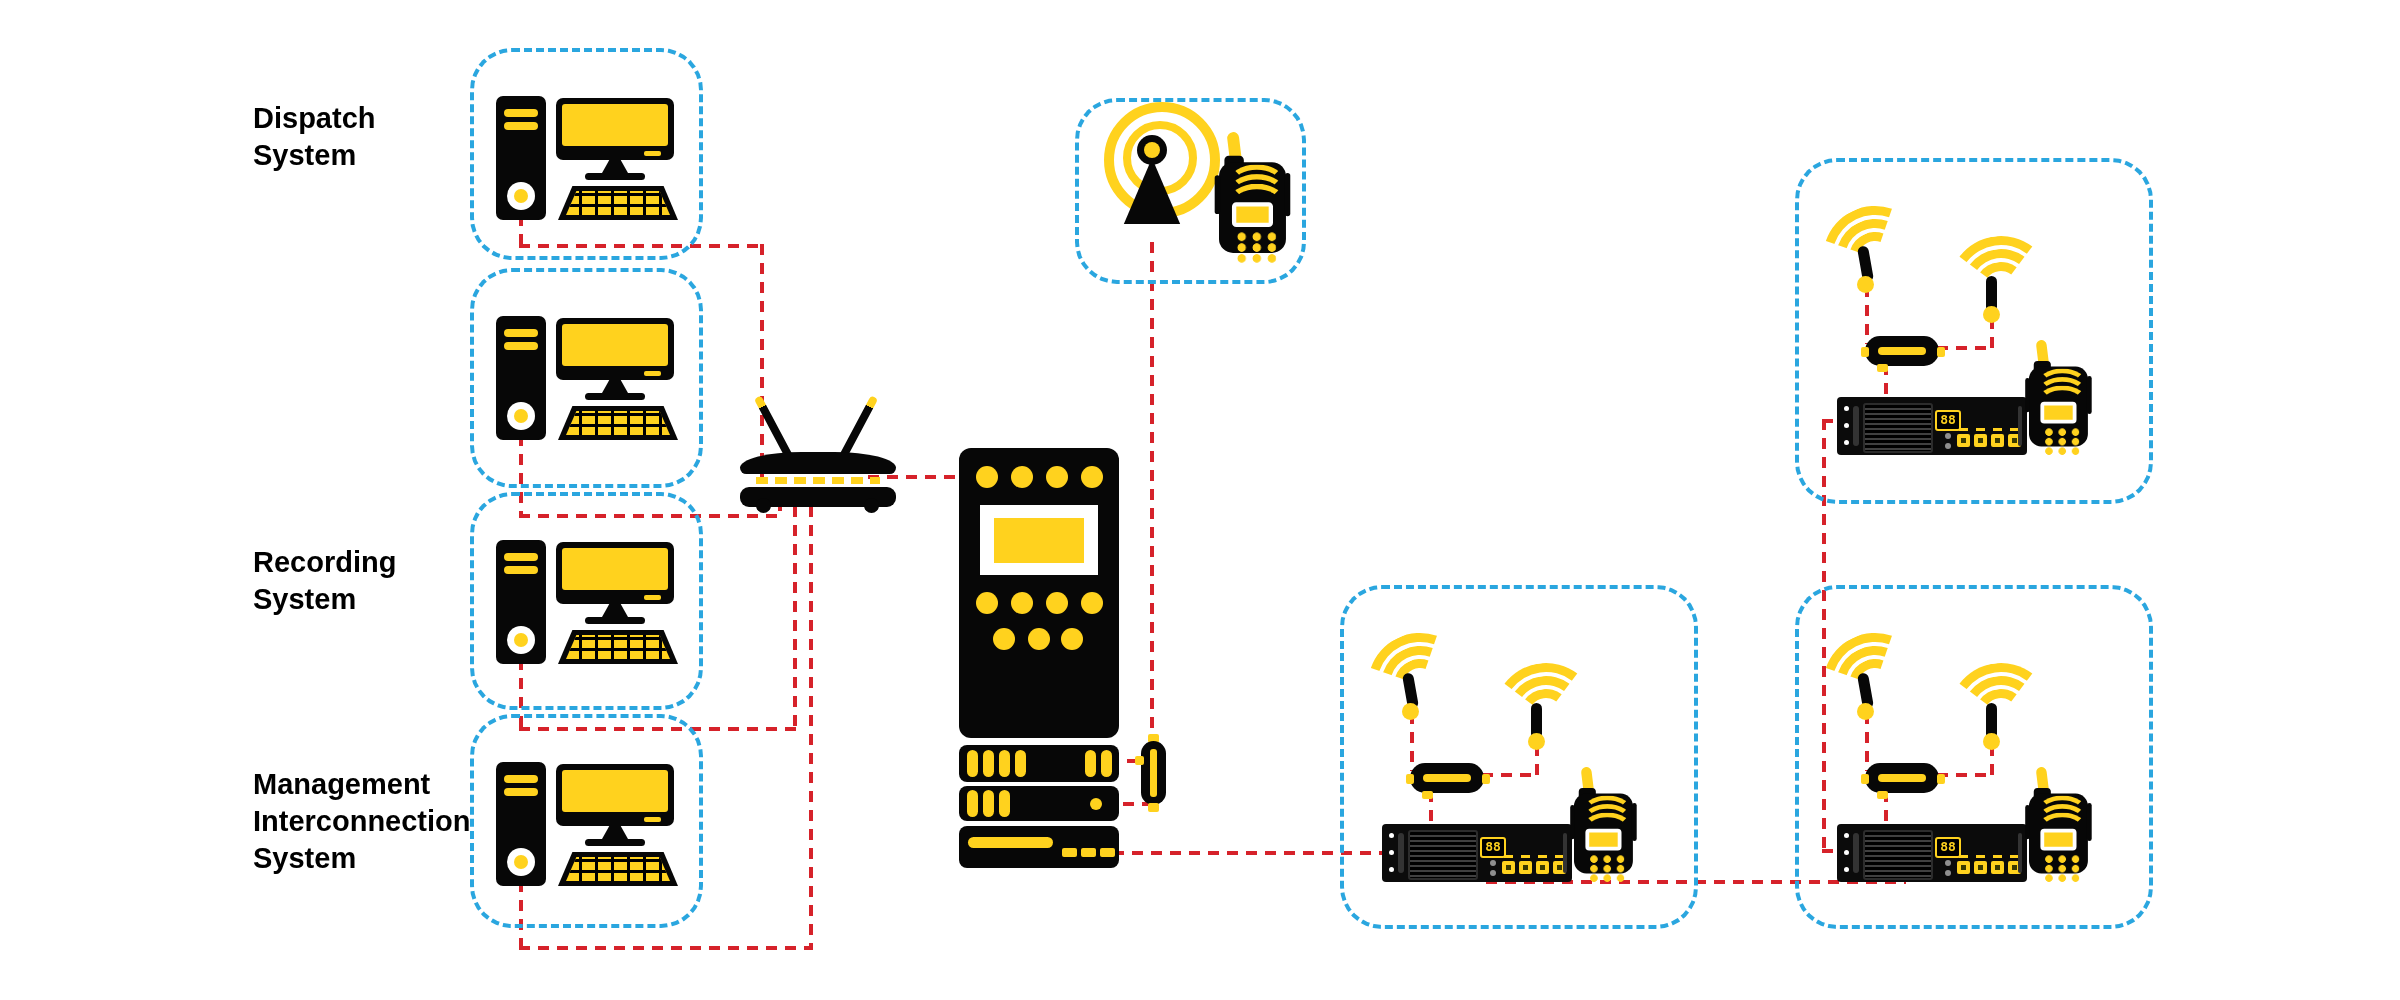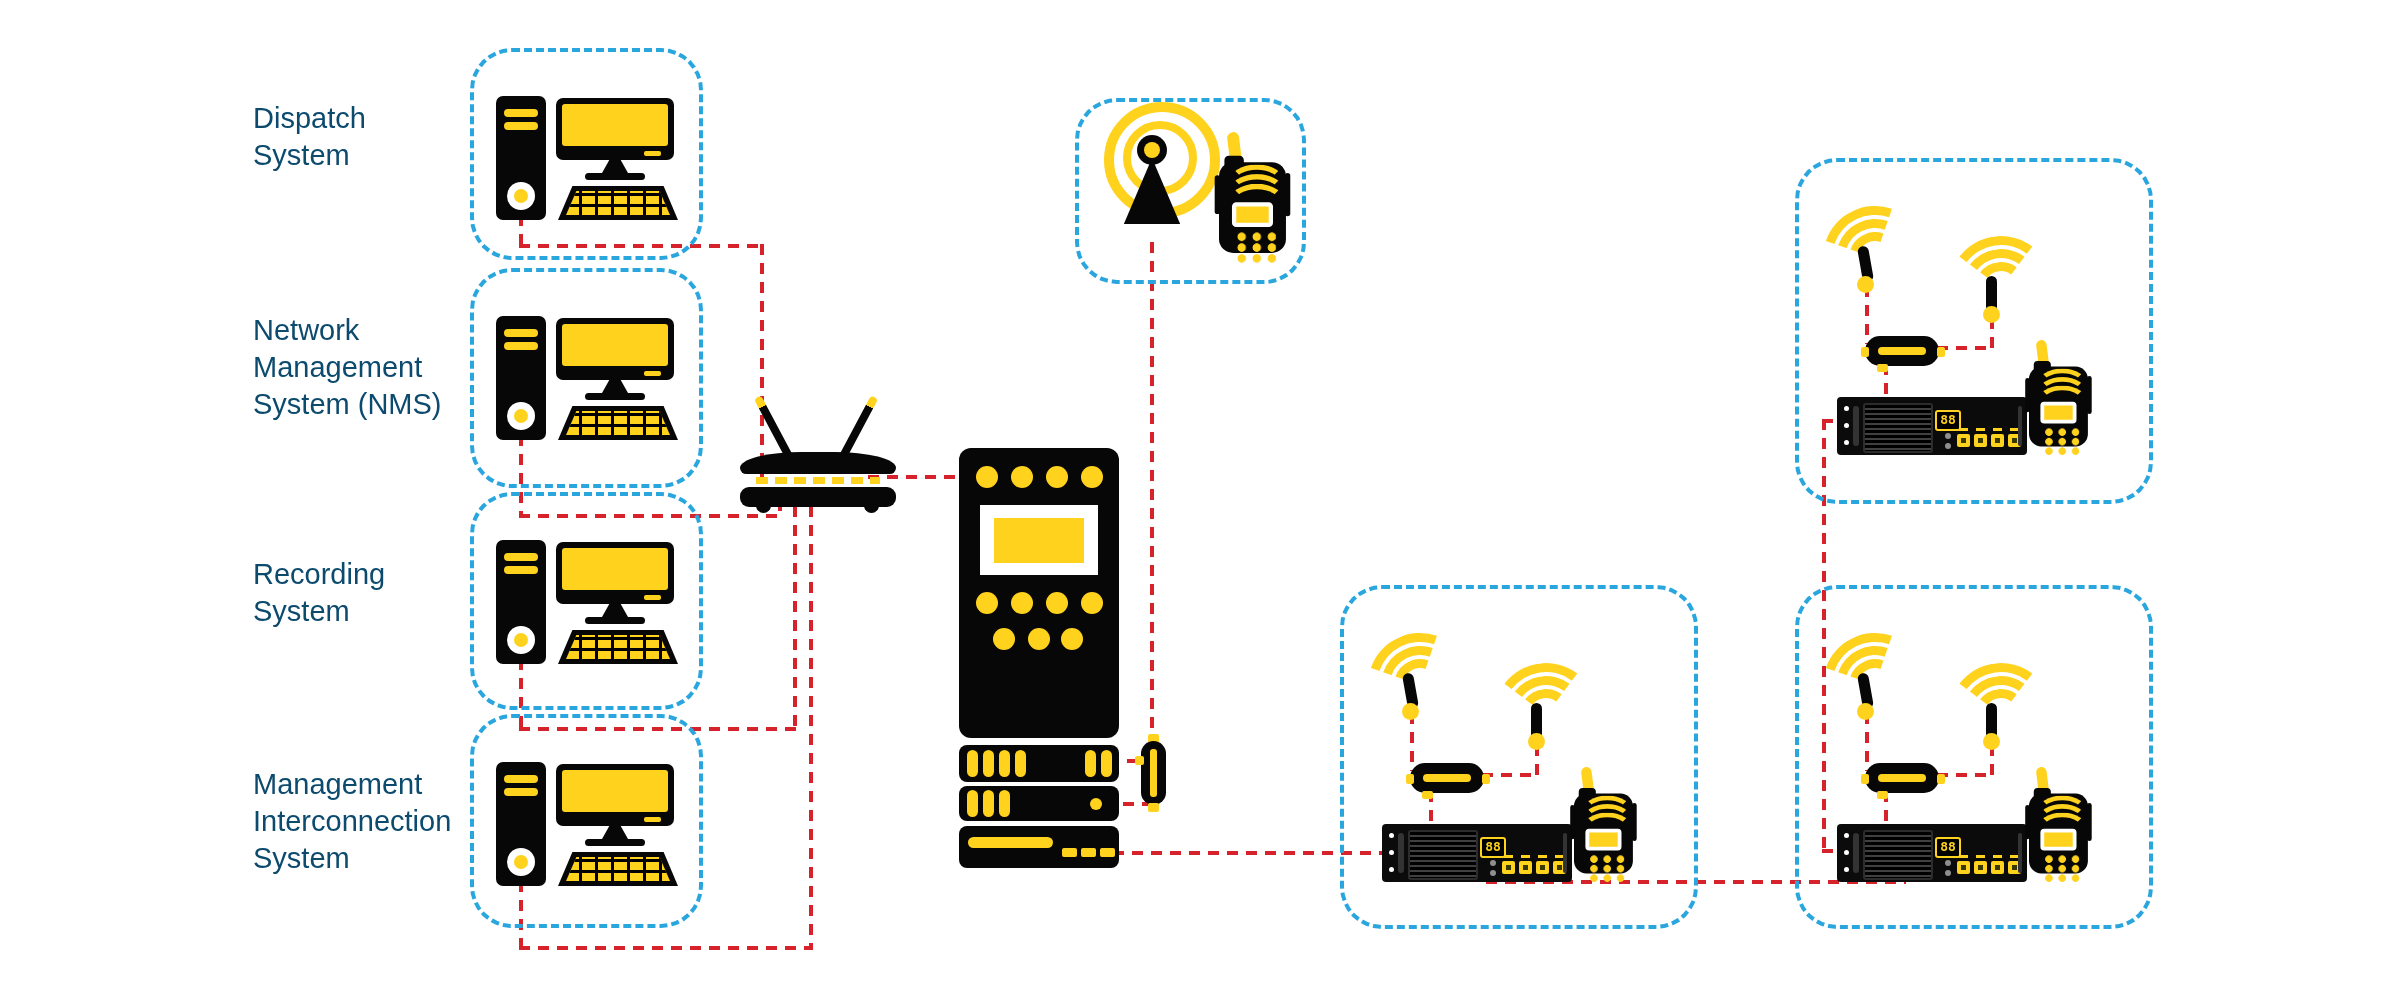--- a/index.html
+++ b/index.html
@@ -2,21 +2,21 @@
 <html><head>
 <meta charset="utf-8">
 <style>
   :root{
     --yellow:#FFD21E; --red:#D6222A; --blue:#2AA6DF; --ink:#070707; --bg:#ffffff;
   }
   html,body{margin:0;padding:0;background:var(--bg);}
   .canvas{position:relative;width:2400px;height:1000px;background:var(--bg);overflow:hidden;
           font-family:"Liberation Sans",sans-serif;}
   
-  .syslabel{position:absolute;color:#0c4a6e;font-weight:400;font-size:29px;line-height:37px;letter-spacing:0;}
+  .syslabel{position:absolute;color:#000000;font-weight:700;font-size:29px;line-height:37px;letter-spacing:0;}
   
   .bluebox{position:absolute;border:4px dashed var(--blue);border-radius:42px;background:transparent;}
   
   .rl-h{position:absolute;height:4px;background:repeating-linear-gradient(90deg,var(--red) 0 11px,transparent 11px 19px);}
   .rl-v{position:absolute;width:4px;background:repeating-linear-gradient(180deg,var(--red) 0 11px,transparent 11px 19px);}
   
   .computer{position:absolute;width:185px;height:124px;}
   .tower{position:absolute;left:0;top:0;width:50px;height:124px;background:var(--ink);border-radius:7px;}
   .t-stripe{position:absolute;left:8px;width:34px;height:8px;background:var(--yellow);border-radius:4px;}
   .t-ring{position:absolute;left:11px;top:86px;width:28px;height:28px;background:#fff;border-radius:50%;}
@@ -135,26 +135,21 @@
 
     <div class="rl-h" style="left:1822px;top:419px;width:22px;"></div>
     <div class="rl-v" style="left:1822px;top:419px;height:434px;"></div>
     <div class="rl-h" style="left:1822px;top:849px;width:22px;"></div>
   </div>
 
   <div class="syslabel" style="left:253px;top:100px;">
     <div>Dispatch</div>
     <div>System</div>
   </div>
-  <div class="syslabel" style="left:253px;top:312px;">
-    <div>Network</div>
-    <div>Management</div>
-    <div>System (NMS)</div>
-  </div>
-  <div class="syslabel" style="left:253px;top:556px;">
+  <div class="syslabel" style="left:253px;top:544px;">
     <div>Recording</div>
     <div>System</div>
   </div>
   <div class="syslabel" style="left:253px;top:766px;">
     <div>Management</div>
     <div>Interconnection</div>
     <div>System</div>
   </div>
 
   <div class="bluebox" style="left:470px;top:48px;width:225px;height:204px;">

